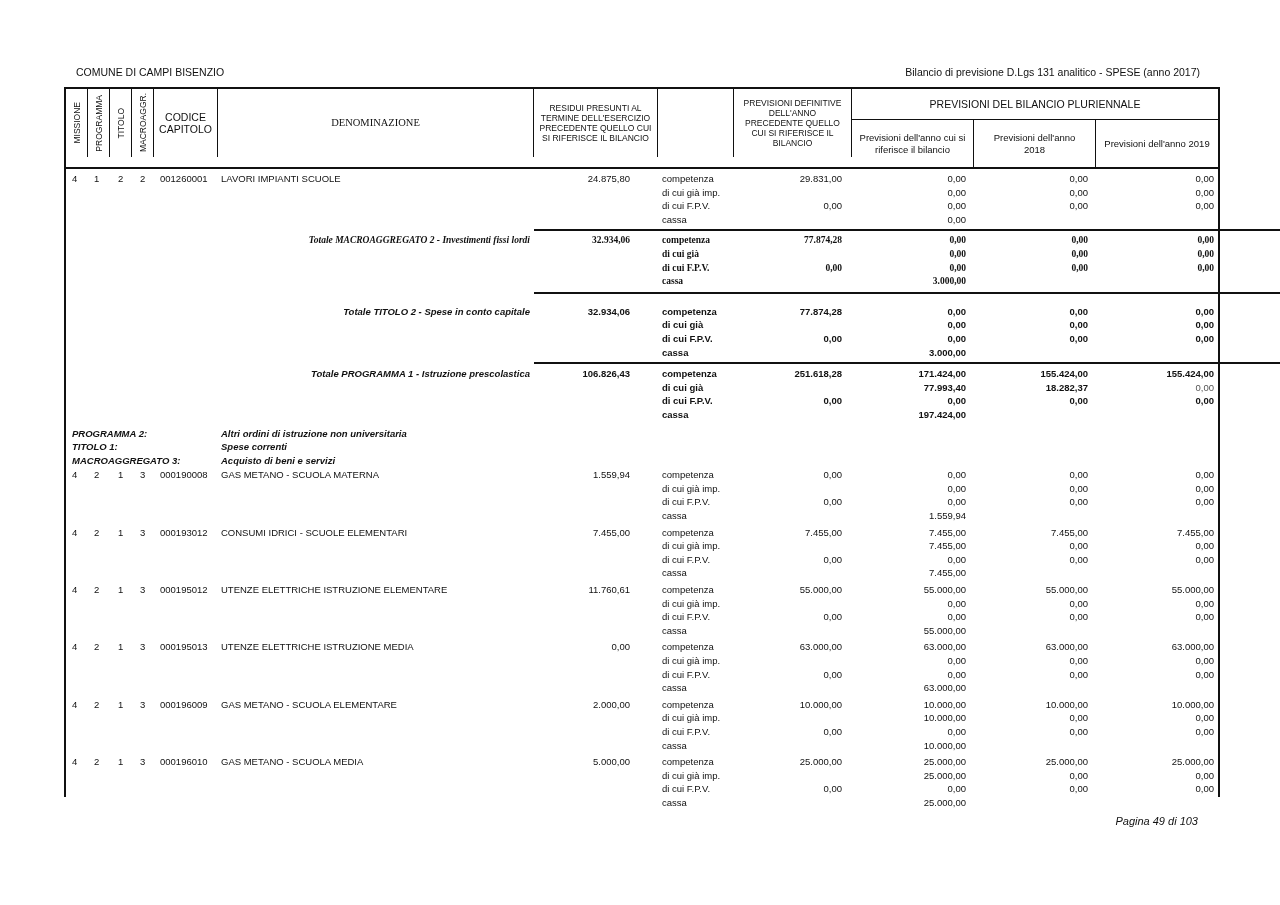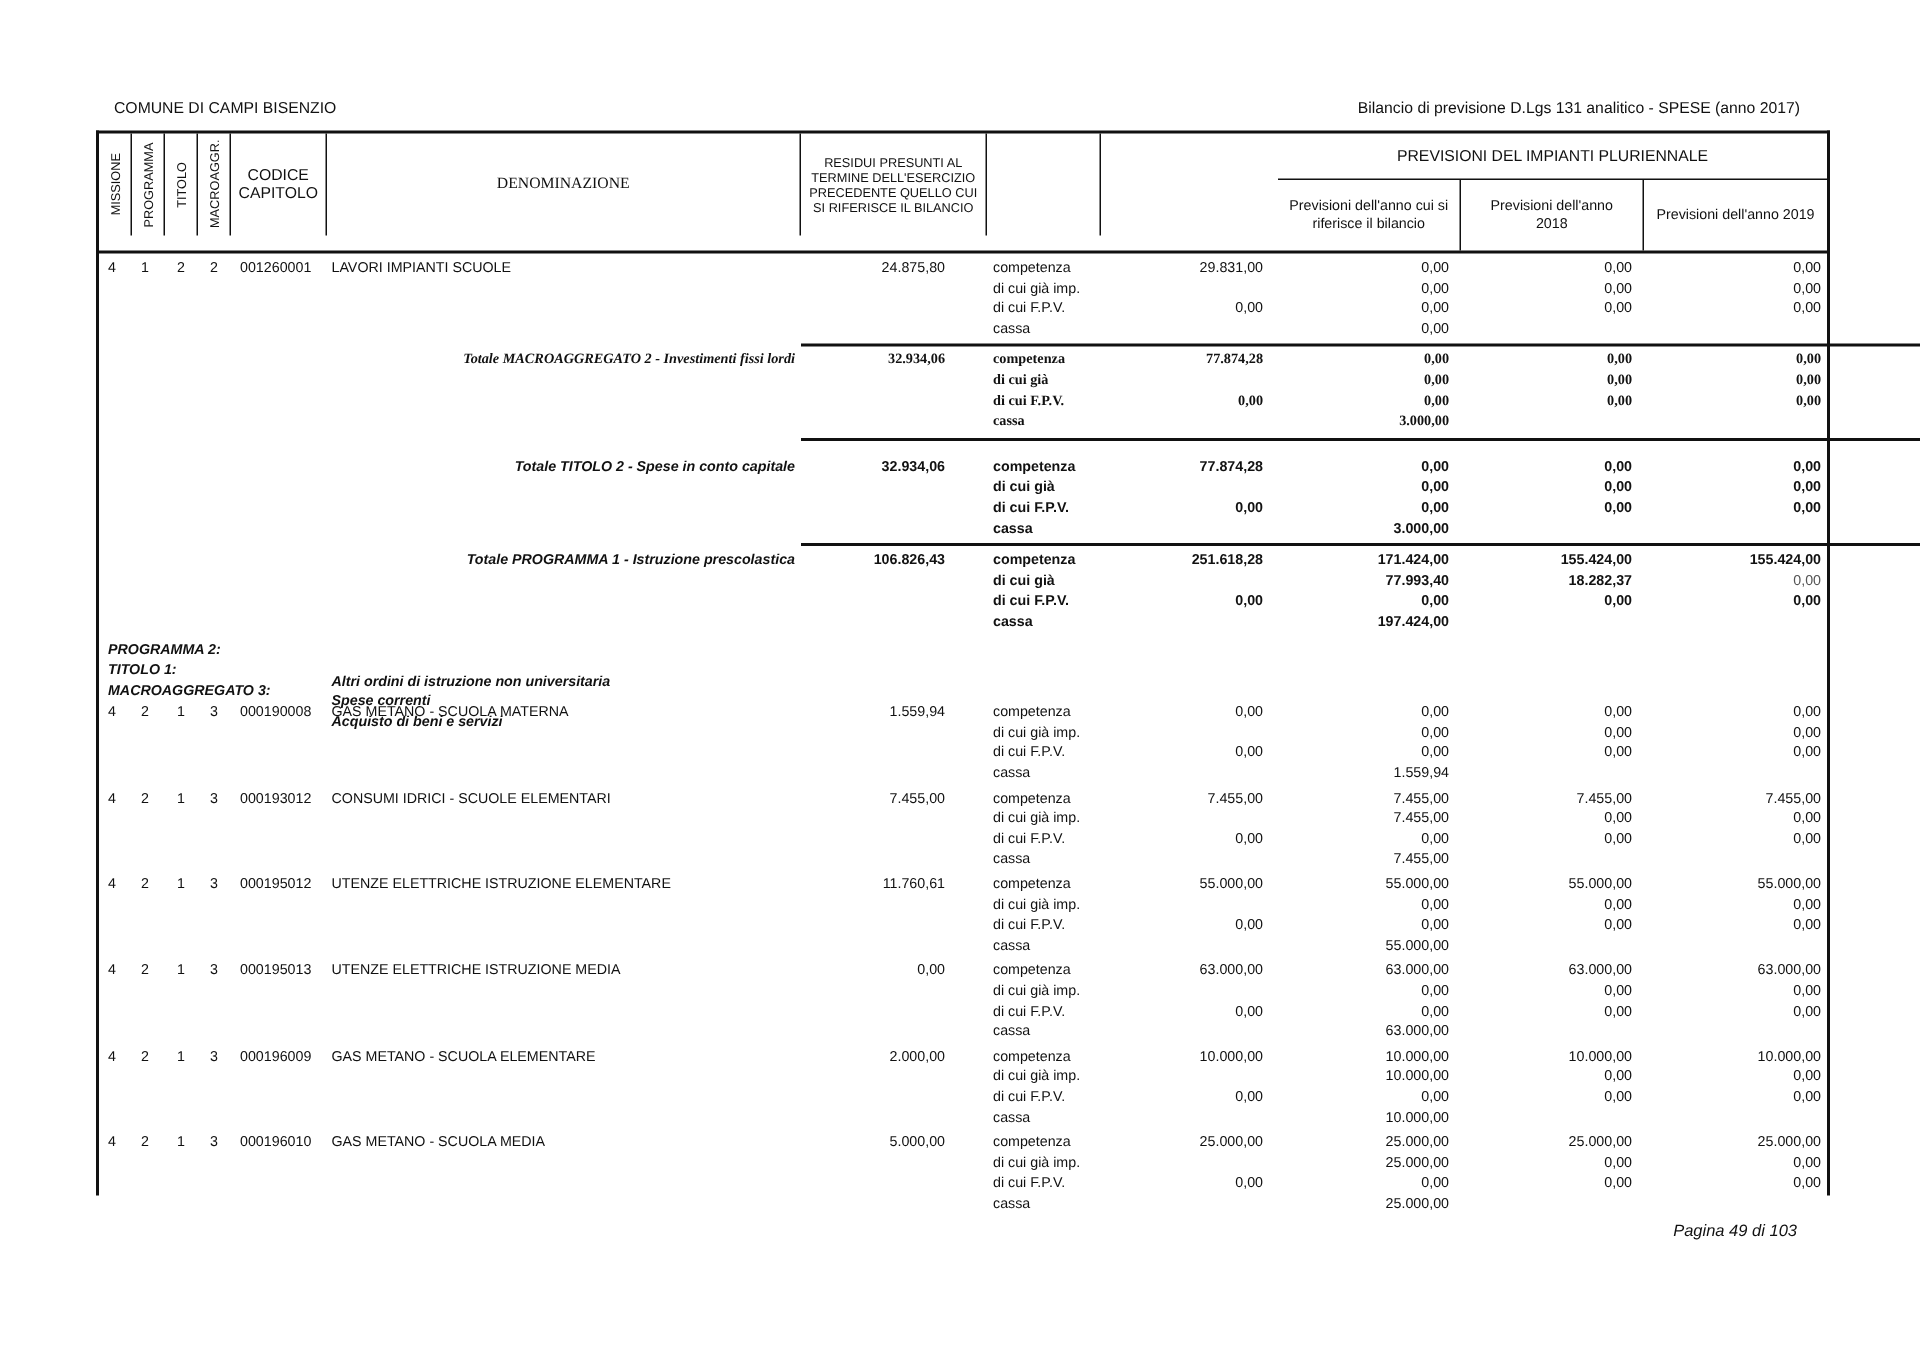--- a/index.html
+++ b/index.html
@@ -34,21 +34,21 @@
   .c-prev { right: 376px; text-align: left; }
   .c-y17 { right: 252px; text-align: right; }
   .c-y18 { right: 130px; text-align: right; }
   .c-y19 { right: 4px; text-align: right; }
   .line { position: relative; height: 13.6px; }
   .bold { font-weight: bold; }
   .normal { font-weight: normal; }
   .total-title { position: absolute; top: 0; right: 688px; font-style: italic; font-weight: bold; white-space: nowrap; }
   .total-rule { position: absolute; left: 468px; right: 0; height: 2px; background: #111; }
   .sect { position: relative; height: 13.6px; font-style: italic; font-weight: bold; font-size: 9.5px; padding-left: 40px; }
-  .sect .k { position: absolute; left: 6px; } .sect .v { position: absolute; left: 155px; margin-top: 21px; }
+  .sect .k { position: absolute; left: 6px; } .sect .v { position: absolute; left: 155px; }
 </style>
 </head>
 <body>
 
 <div class="hdr-left">COMUNE DI CAMPI BISENZIO</div>
 <div class="hdr-right">Bilancio di previsione D.Lgs 131 analitico - SPESE (anno 2017)</div>
 
 <div class="sheet">
   <div class="thead">
     <div class="th vert" style="left:0;width:22px;">
@@ -60,22 +60,23 @@
     <div class="th vert" style="left:44px;width:22px;">
         <span>TITOLO</span>
       </div>
     <div class="th vert" style="left:66px;width:22px;">
         <span>MACROAGGR.</span>
       </div>
     <div class="th big" style="left:88px;width:64px;padding:0 8px;">CODICE CAPITOLO</div>
     <div class="th big" style="left:152px;width:316px;font-family:Liberation Serif, serif;">DENOMINAZIONE</div>
     <div class="th" style="left:468px;width:124px;padding:0 2px;">RESIDUI PRESUNTI AL TERMINE DELL'ESERCIZIO PRECEDENTE QUELLO CUI SI RIFERISCE IL BILANCIO</div>
     <div class="th" style="left:592px;width:76px;"></div>
+    <div class="th" style="left:668px;width:118px;padding:0 6px;">PREVISIONI DEFINITIVE DELL'ANNO PRECEDENTE QUELLO CUI SI RIFERISCE IL BILANCIO</div>
     <div class="th-pluri">
-      <div class="th-pluri-top">PREVISIONI DEL IMPIANTI PLURIENNALE</div>
+      <div class="th-pluri-top">PREVISIONI DEL BILANCIO PLURIENNALE</div>
       <div class="th-sub" style="left:0;width:122px;padding:0 4px;">Previsioni dell'anno cui si riferisce il bilancio</div>
       <div class="th-sub" style="left:122px;width:122px;padding:0 12px;">Previsioni dell'anno 2018</div>
       <div class="th-sub" style="left:244px;width:122px;border-right:none;">Previsioni dell'anno 2019</div>
     </div>
   </div>
 
   <div class="tbody" id="tbody">
       <div class="row" style="margin-top: 3px;">
         <span class="cell c-mis">4</span>
         <span class="cell c-prog">1</span>

